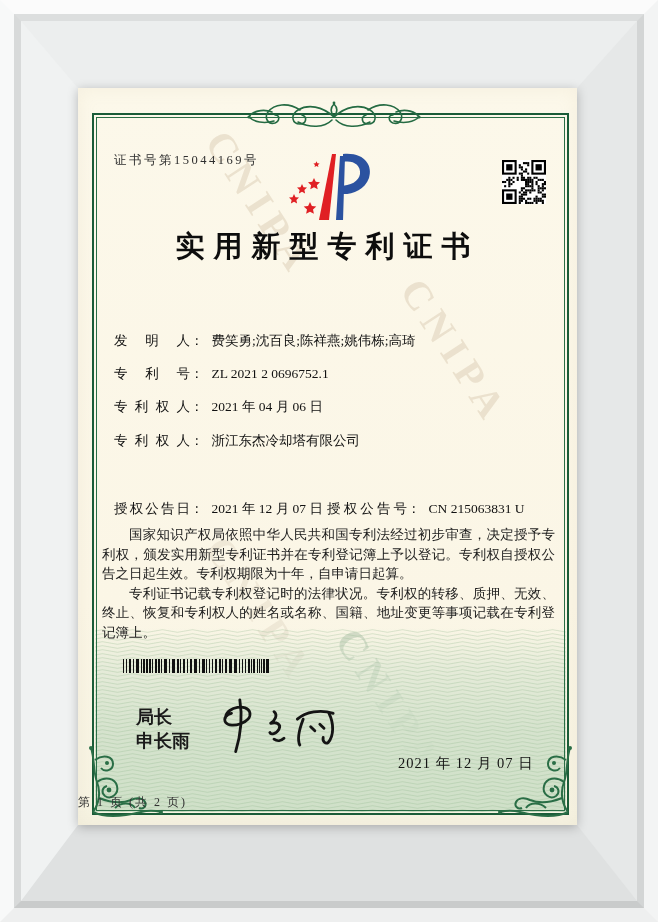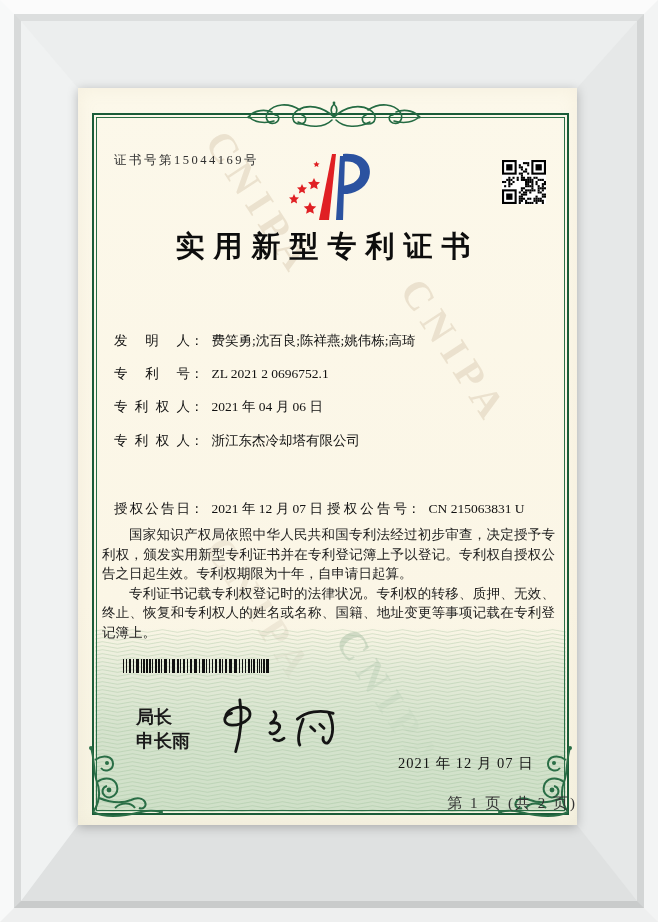--- a/index.html
+++ b/index.html
@@ -47,22 +47,22 @@
   .body-text{position:absolute;left:24px;right:22px;top:437px;
              font-size:13.5px;line-height:19.5px;color:#1c1c1c;text-align:justify;}
   .body-text p{margin:0;text-indent:2em;}
   .barcode{position:absolute;left:45px;top:571px;}
   .director{position:absolute;left:58px;top:617px;
             font-family:Liberation Serif, serif;
             font-size:18px;font-weight:bold;color:#1a1a1a;line-height:24px;}
   .signature{position:absolute;left:126px;top:602px;}
   .issue-date{position:absolute;left:320px;top:666px;font-size:14.5px;
               letter-spacing:1px;color:#151515;}
-  .page-footer{position:absolute;left:0;width:100%;top:706px;text-align:right;
-               font-size:15px;letter-spacing:2px;color:#333;}
+  .page-footer{position:absolute;left:0;width:100%;top:706px;text-align:left;
+               font-size:12px;letter-spacing:2px;color:#333;}
   .ornament-top{position:absolute;left:166px;top:10px;}
   .flourish{position:absolute;bottom:5px;}
   .flourish.left{left:7px;}
   .flourish.right{right:1px;transform:scaleX(-1);}
 </style>
 </head>
 <body>
 
 <div class="stage">
   <div class="frame-a"></div>

